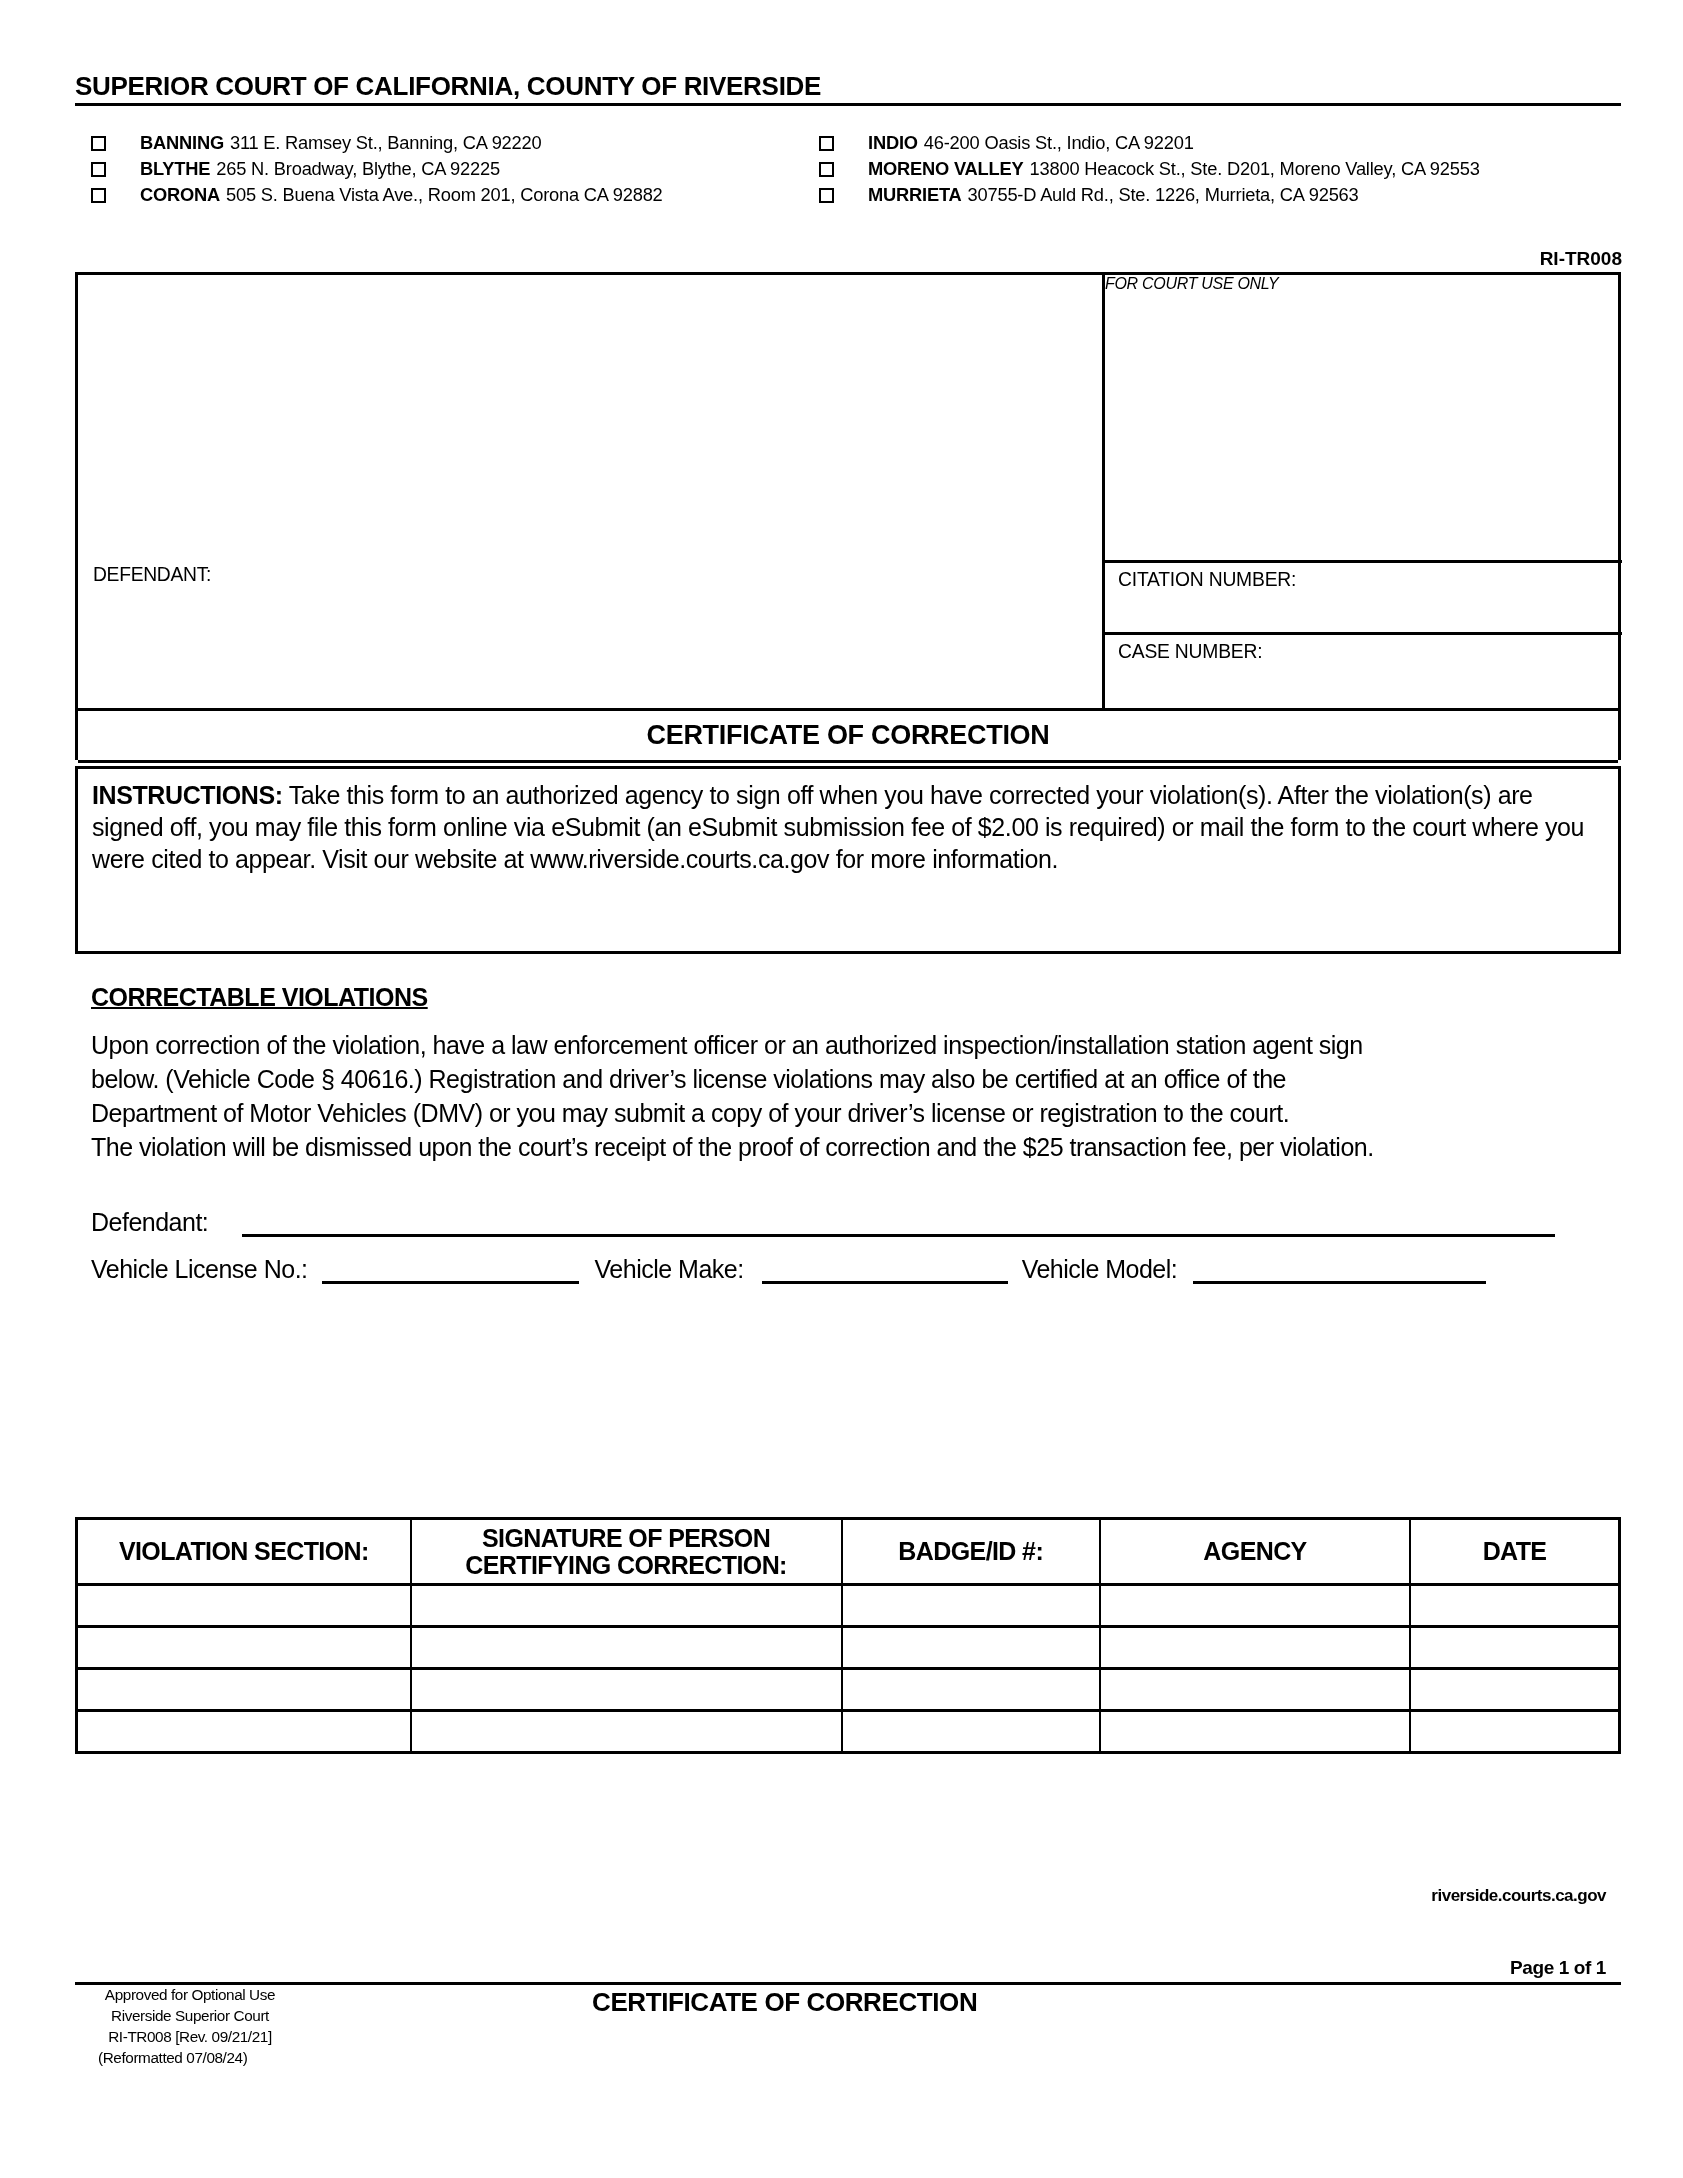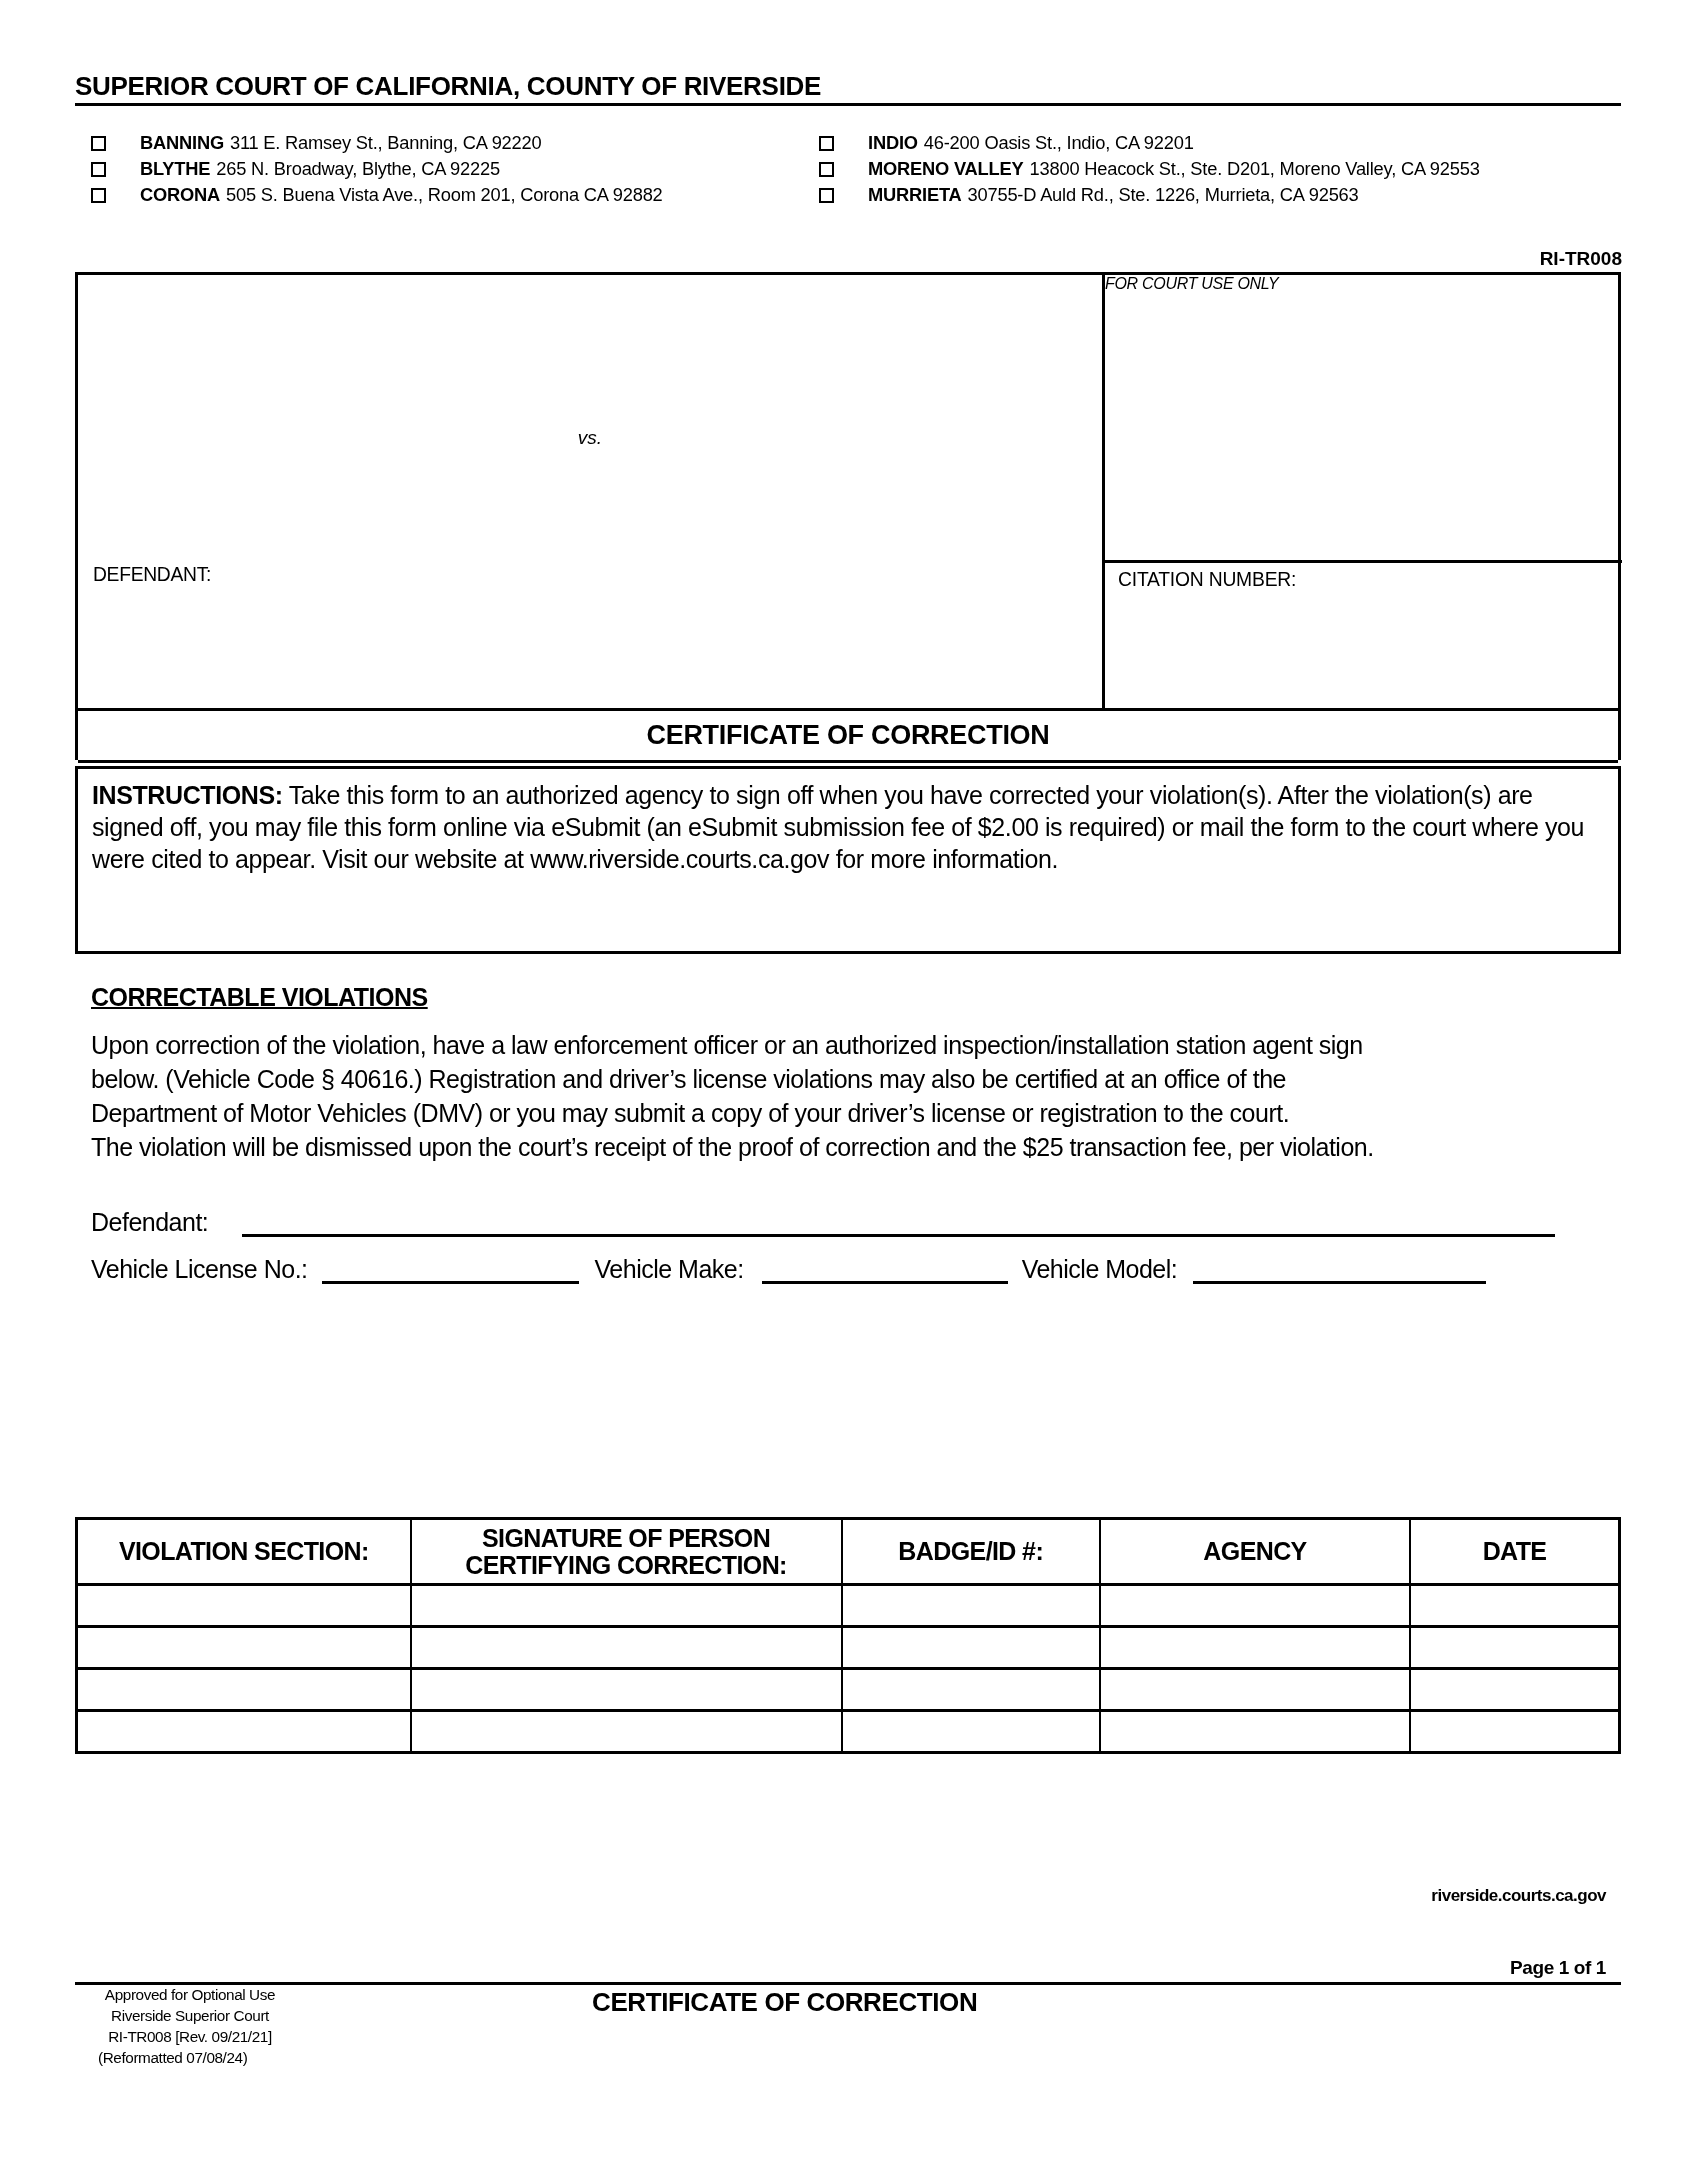--- a/index.html
+++ b/index.html
@@ -131,29 +131,31 @@
       <span class="loc-name">MURRIETA</span>
       <span>30755-D Auld Rd., Ste. 1226, Murrieta, CA 92563</span>
     </div>
   </div>
 </div>
 
 <div class="form-code">RI-TR008</div>
 
 <div class="caption-box">
   <div class="caption-left">
-    <div class="vs">vs.</div>
     <div class="defendant-label">DEFENDANT:</div>
   </div>
   <div class="caption-right">
     <div class="court-use-area">
       <div class="court-use">FOR COURT USE ONLY</div>
     </div>
     <div class="cit-box">
       <div class="field-label">CITATION NUMBER:</div>
+    </div>
+    <div class="case-box">
+      <div class="field-label">CASE NUMBER:</div>
     </div>
   </div>
   <div class="doc-title-bar">CERTIFICATE OF CORRECTION</div>
 </div>
 
 <div class="instructions-box">
   <div><b>INSTRUCTIONS:</b><span> Take this form to an authorized agency to sign off when you have corrected your violation(s). After the violation(s) are signed off, you may file this form online via eSubmit (an eSubmit submission fee of $2.00 is required) or mail the form to the court where you were cited to appear.  Visit our website at www.riverside.courts.ca.gov for more information.</span></div>
 </div>
 
 <div class="section-heading">CORRECTABLE VIOLATIONS</div>

